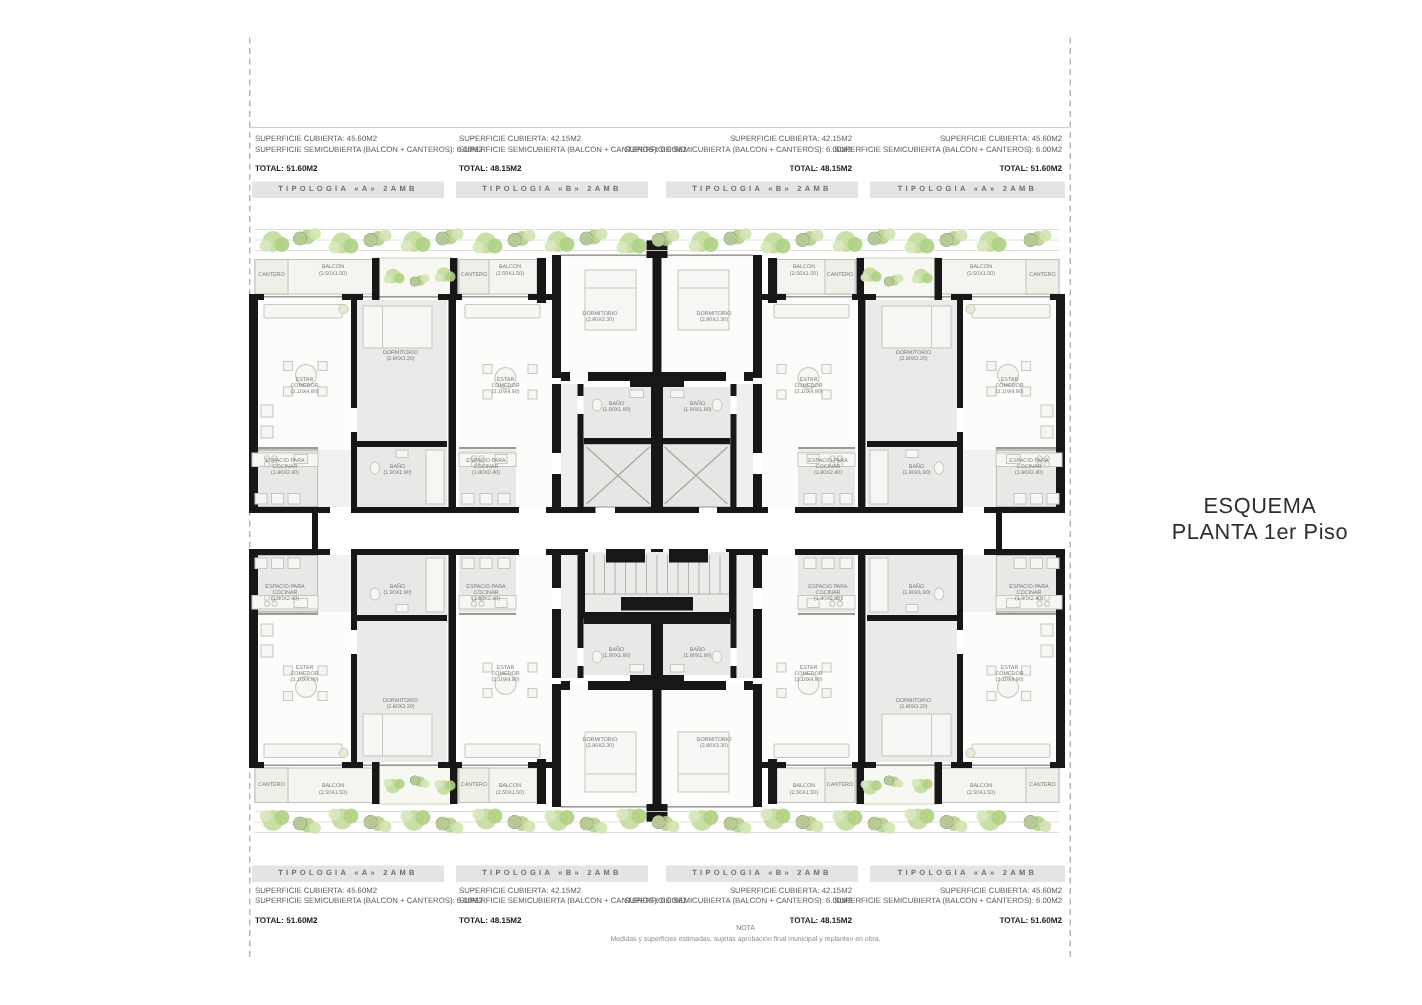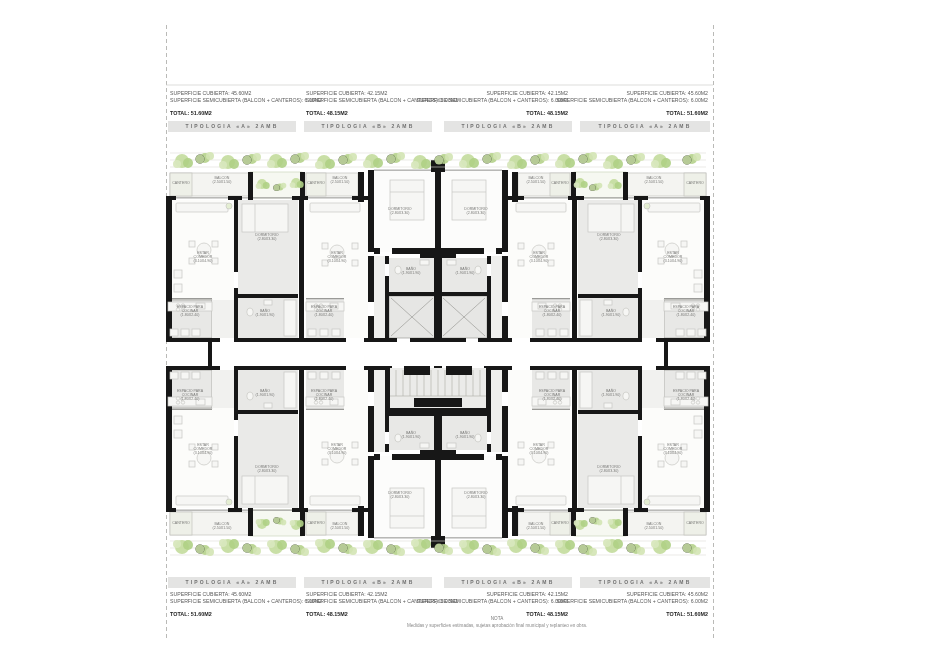--- a/index.html
+++ b/index.html
@@ -341,19 +341,23 @@
         <div class="total">TOTAL: 48.15M2</div>
       </div>
       <div class="typo-bar" style="left: 580px; top: 577px; width: 130px;">TIPOLOGIA «A» 2AMB</div>
       <div class="typo-text" style="left: 448px; top: 591px; width: 260px; text-align: right;">
         <div>SUPERFICIE CUBIERTA: 45.60M2</div>
         <div>SUPERFICIE SEMICUBIERTA (BALCON + CANTEROS): 6.00M2</div>
         <div class="total">TOTAL: 51.60M2</div>
       </div>
     </div>
 
+  <div class="title-block">
+    <div>ESQUEMA</div>
+    <div>PLANTA 1er Piso</div>
+  </div>
 
   <div class="note-block">
     <div class="note-heading">NOTA</div>
     <div>Medidas y superficies estimadas, sujetas aprobación final municipal y replanteo en obra.</div>
   </div>
 
 </div>
 
 </body></html>

